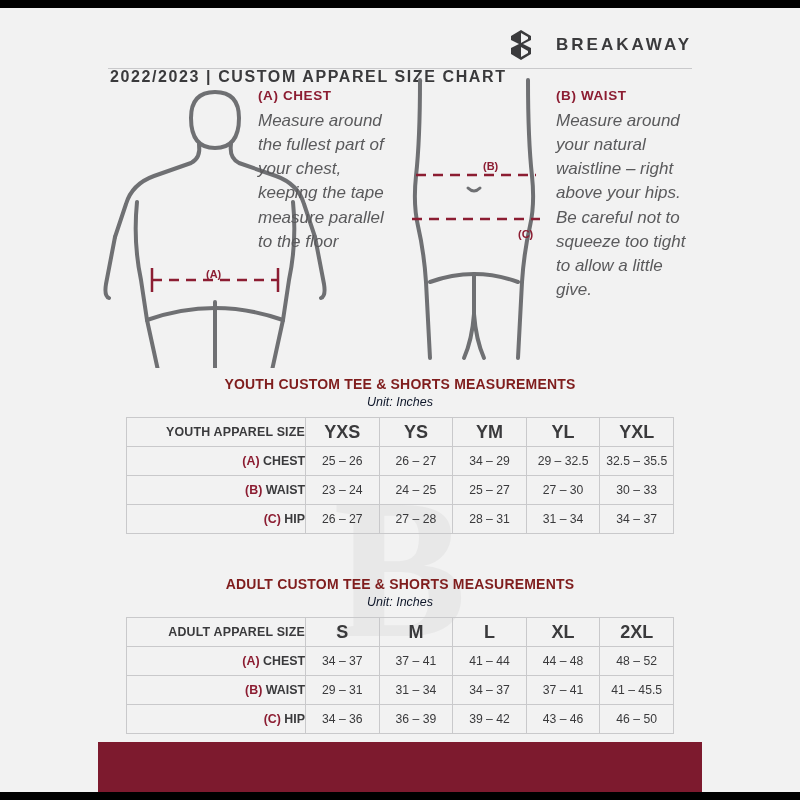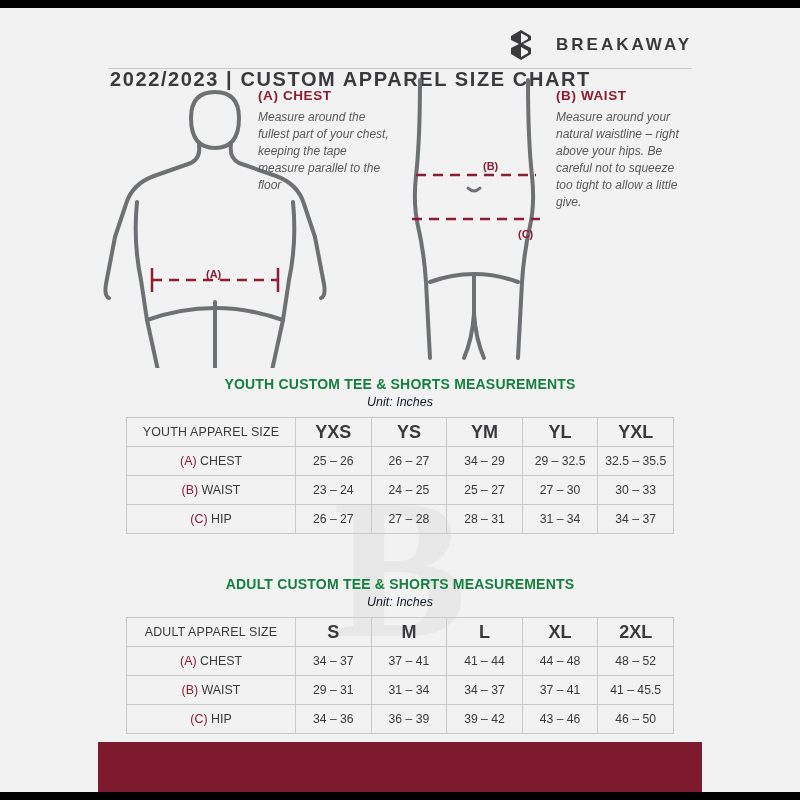--- a/index.html
+++ b/index.html
@@ -25,21 +25,21 @@
 
   
   .header {
     position: relative;
     height: 62px;
   }
   .header-title {
     position: absolute;
     left: 110px;
     top: 28px;
-    font-size: 20px;
+    font-size: 16px;
     font-weight: bold;
     letter-spacing: 1.6px;
     color: #3a3a3c;
     white-space: nowrap;
     margin-top: 32px;
   }
   .brand {
     position: absolute;
     right: 108px;
     top: 22px;
@@ -96,21 +96,21 @@
   }
   .note-title {
     color: #8c1d32;
     font-size: 13.5px;
     font-weight: bold;
     letter-spacing: 0.6px;
     margin-bottom: 6px;
   }
   .note-body {
     color: #5a5a5c;
-    font-size: 12px;
+    font-size: 17px;
     font-style: italic;
     line-height: 1.42;
   }
   #note-chest { left: 258px; top: 18px; }
   #note-waist { left: 556px; top: 18px; width: 135px; }
   #note-hips  { left: 556px; top: 154px; width: 135px; }
 
   .dim-label {
     position: absolute;
     color: #8c1d32;
@@ -124,21 +124,21 @@
     left: 126px;
     width: 548px;
   }
   #section-youth { top: 368px; }
   #section-adult { top: 568px; }
 
   .section-title {
     text-align: center;
     font-size: 14px;
     font-weight: bold;
-    color: #15803d;
+    color: #7f1d1d;
     letter-spacing: 0.2px;
   }
   .section-unit {
     text-align: center;
     font-size: 12.5px;
     font-style: italic;
     color: #0f172a;
     margin-top: 3px;
     margin-bottom: 8px;
   }
@@ -149,22 +149,23 @@
   }
   th, td {
     border: 1px solid #c9c9cb;
     height: 28px;
     font-size: 12.4px;
     color: #3a3a3c;
     text-align: center;
     padding: 0;
   }
   th:first-child, td.rowhead {
-    text-align: center;
-    font-weight: normal;
+    text-align: right;
+    padding-left: 10px;
+    font-weight: bold;
     width: 168px;
   }
   th {
     font-weight: bold;
     font-size: 18px;
   }
   th:first-child {
     font-size: 12.4px;
     letter-spacing: 0.2px;
   }

